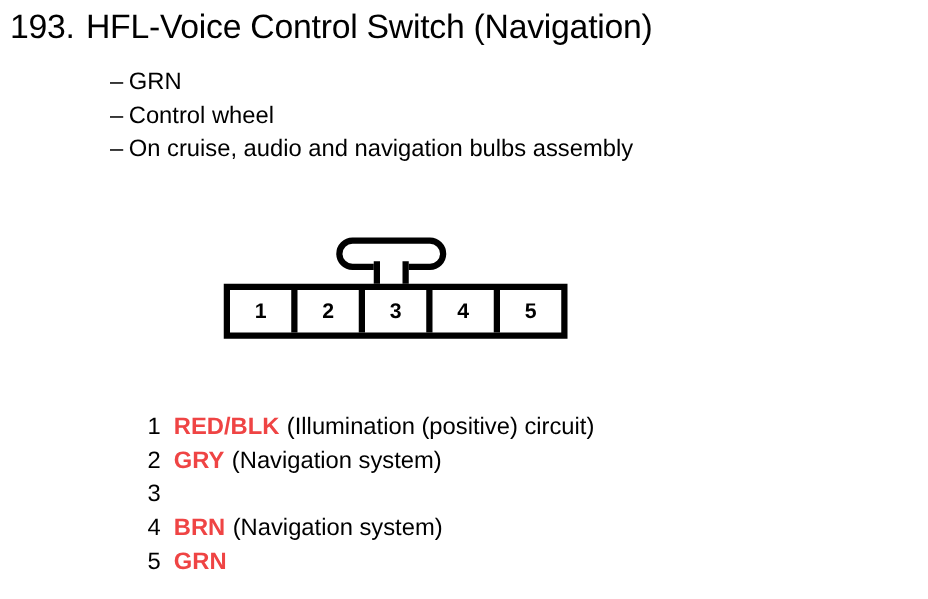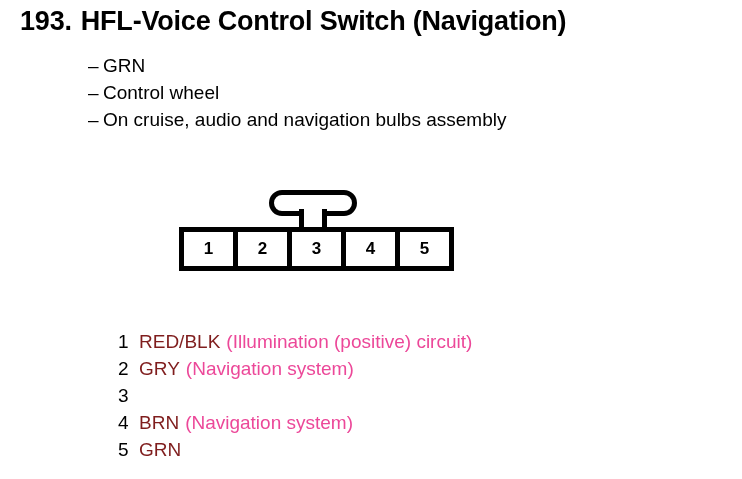--- a/index.html
+++ b/index.html
@@ -14,24 +14,24 @@
     position: relative;
     overflow: hidden;
     font-family: "Liberation Sans", sans-serif;
     color: #000000;
     -webkit-font-smoothing: antialiased;
   }
 
   
   .page-title {
     position: absolute;
-    left: 20px;
+    left: 8px;
     top: 4px;
     font-size: 27px;
-    font-weight: bold;
+    font-weight: normal;
     letter-spacing: -0.2px;
     white-space: nowrap;
     line-height: 34px;
   }
   .page-title .title-number {
     margin-right: 9px;
   }
 
   
   .feature-list {
@@ -138,25 +138,26 @@
     white-space: nowrap;
     display: flex;
     align-items: baseline;
   }
   .pin-legend .pin-no {
     width: 21px;
     flex: 0 0 21px;
     color: #000000;
   }
   .pin-legend .pin-wire {
-    color: #7f1d1d;
+    color: #ef4444;
     margin-right: 6px;
+    font-weight: bold;
   }
   .pin-legend .pin-desc {
-    color: #ec4899;
+    color: #000000;
   }
 </style>
 </head>
 <body>
 
 <div class="page-title">
   <span class="title-number">193.</span><span>HFL-Voice Control Switch (Navigation)</span>
 </div>
 
 <ul class="feature-list">

